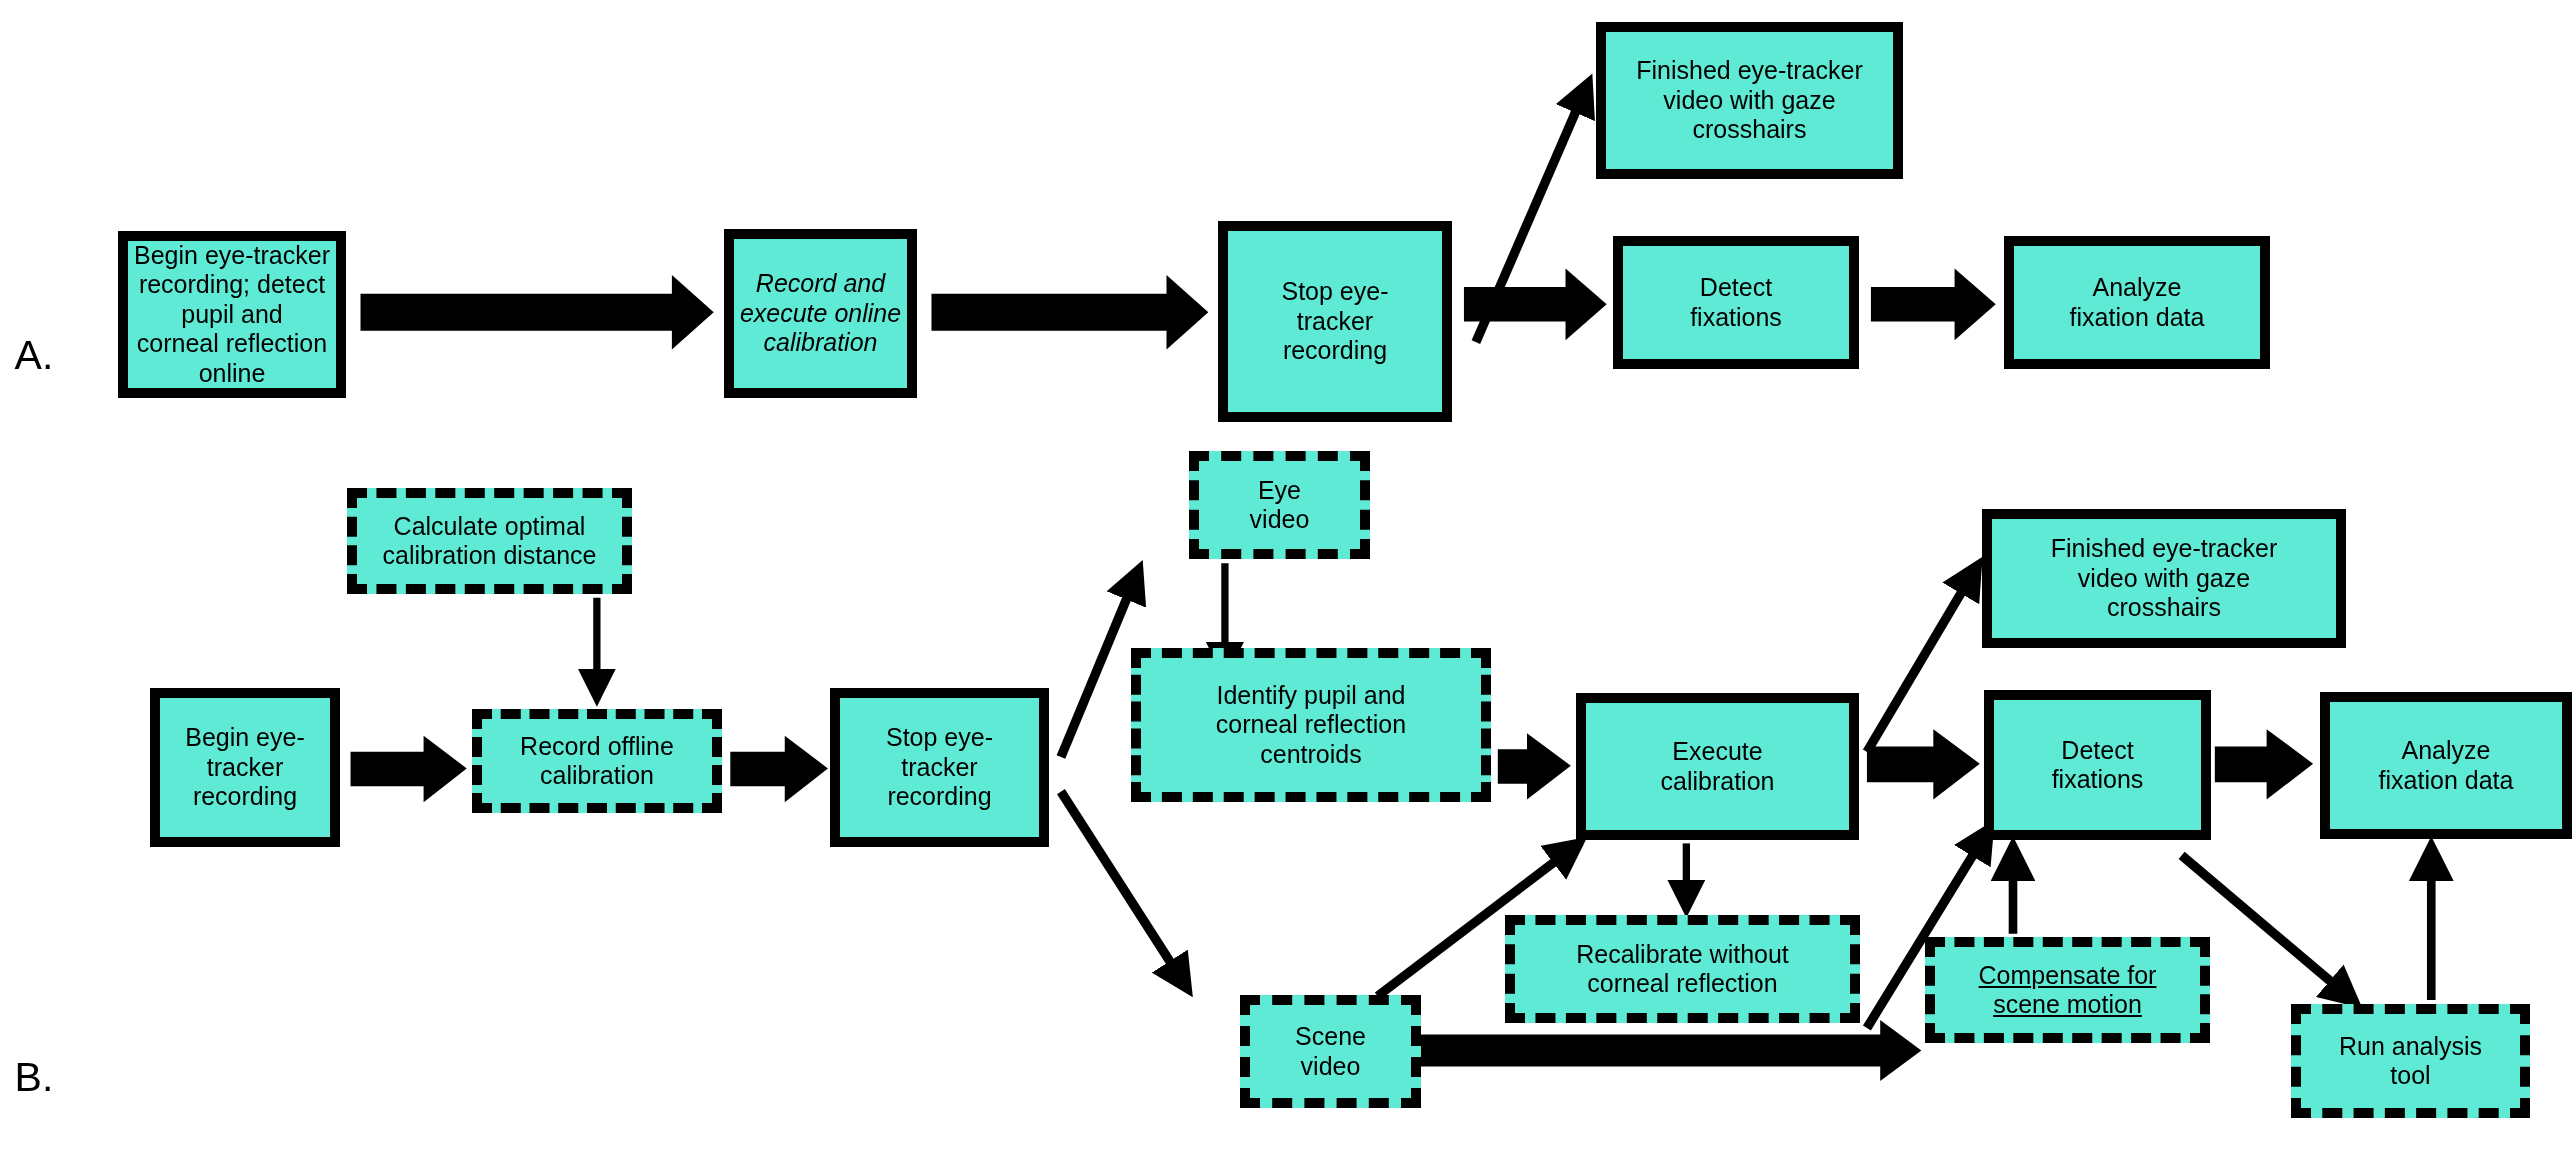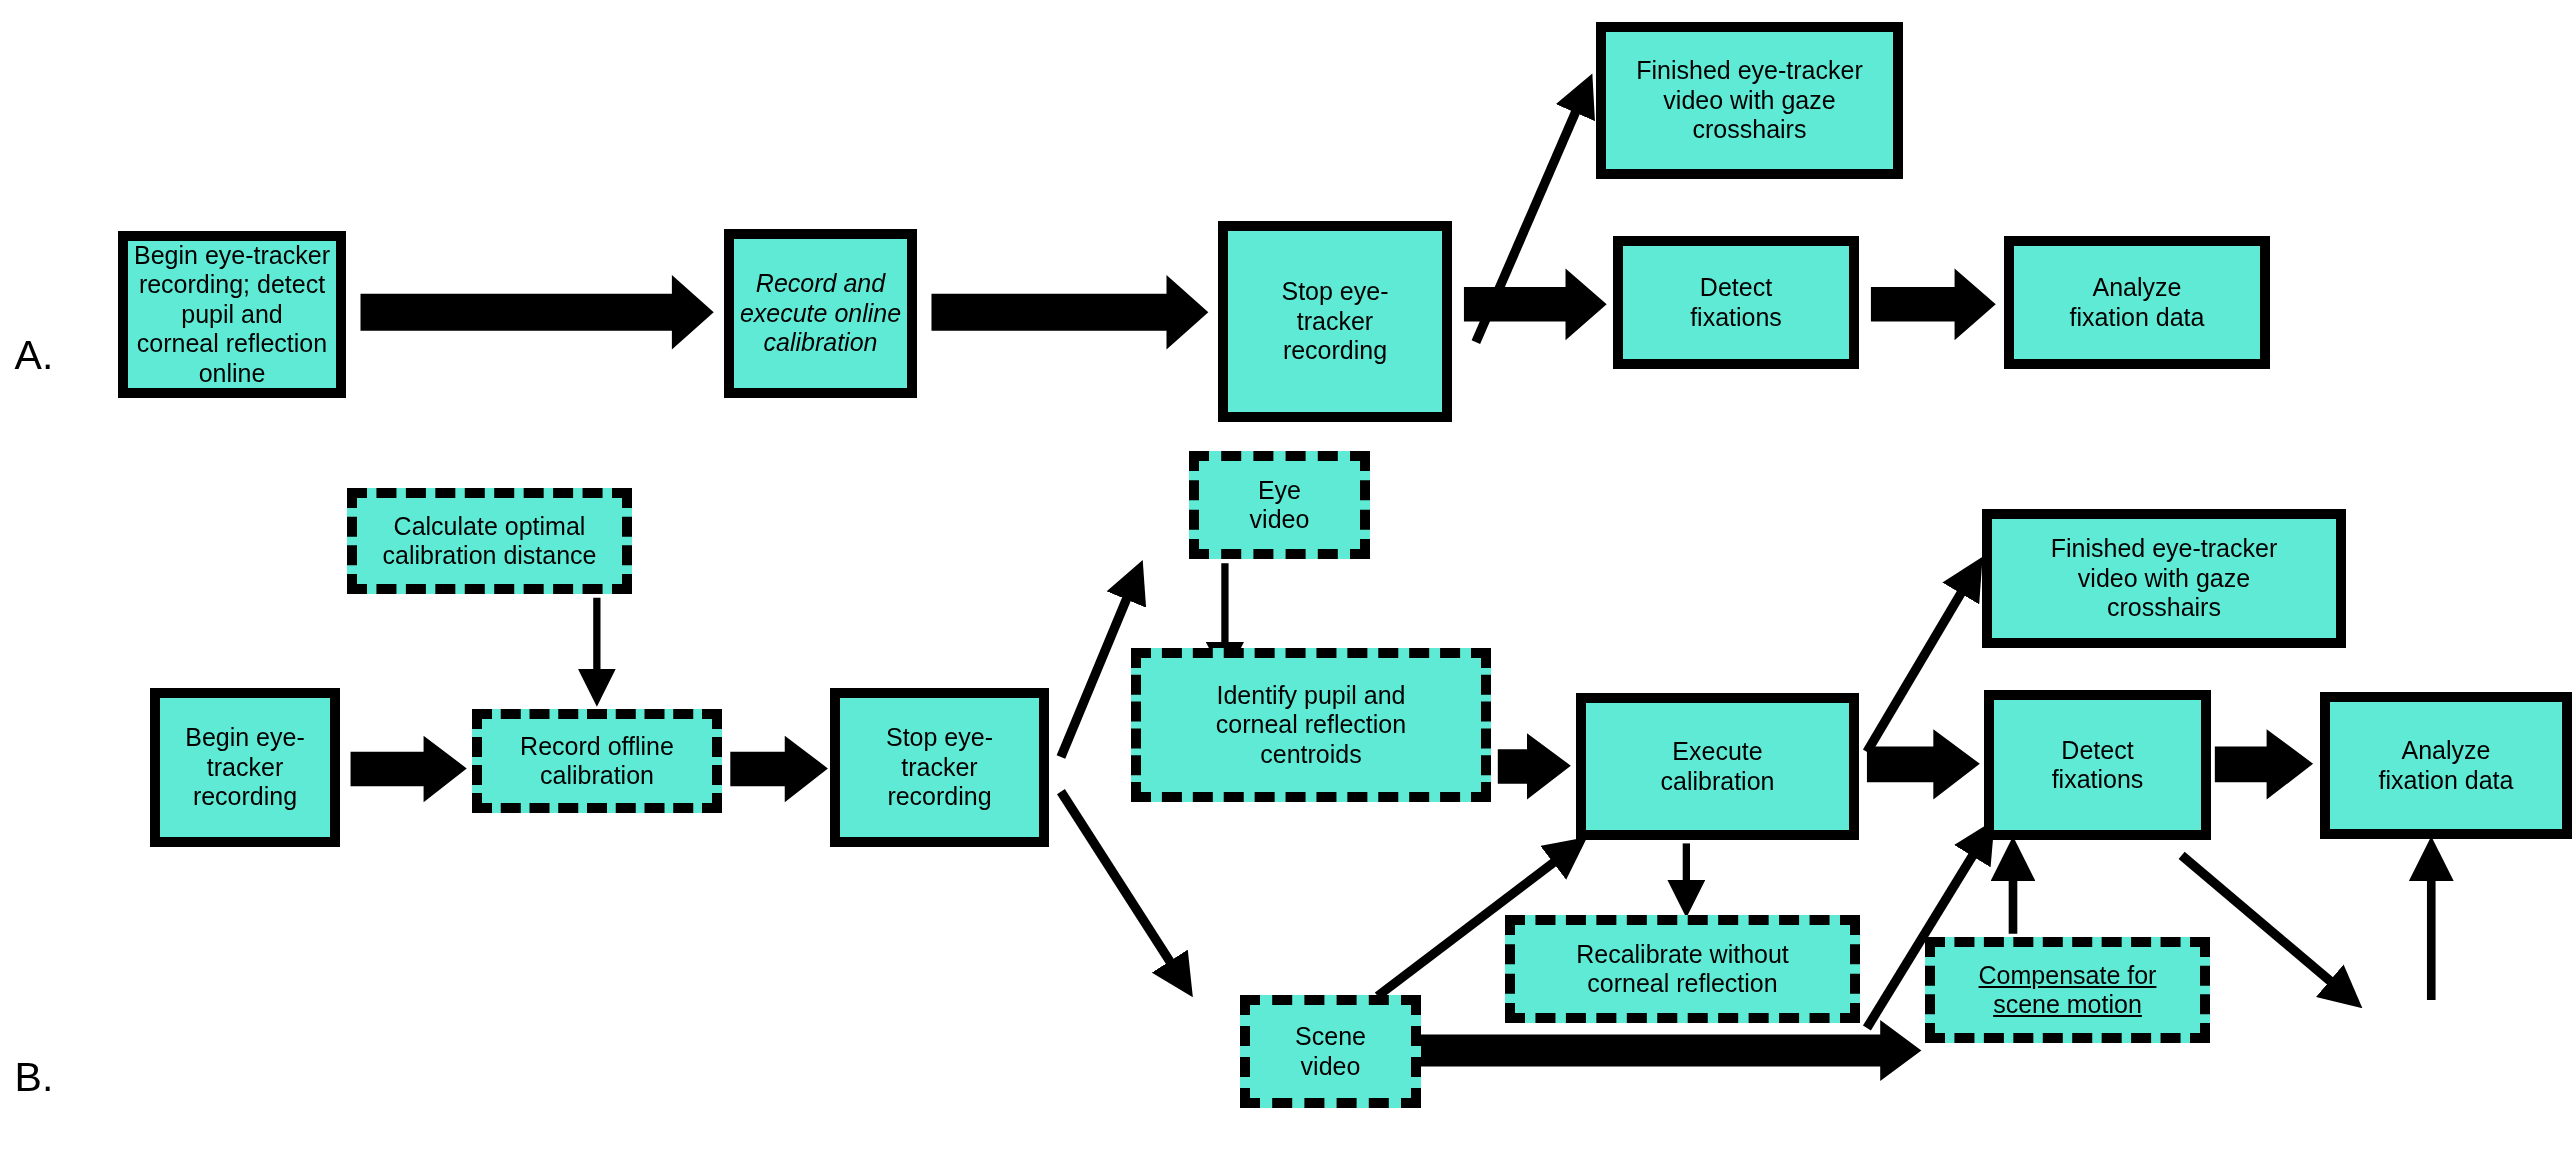--- a/index.html
+++ b/index.html
@@ -257,20 +257,24 @@
     <span class="lbl">Finished eye-tracker
 video with gaze
 crosshairs</span>
   </div>
 
   <div class="node solid" style="left:1984px; top:690px; width:227px; height:150px;">
     <span class="lbl">Detect
 fixations</span>
   </div>
 
+  <div class="node dashed" style="left:2291px; top:1004px; width:239px; height:114px;">
+    <span class="lbl">Run analysis
+tool</span>
+  </div>
 
   <div class="node solid" style="left:2320px; top:692px; width:252px; height:147px;">
     <span class="lbl">Analyze
 fixation data</span>
   </div>
 
 </div>
 
 
 </body></html>

